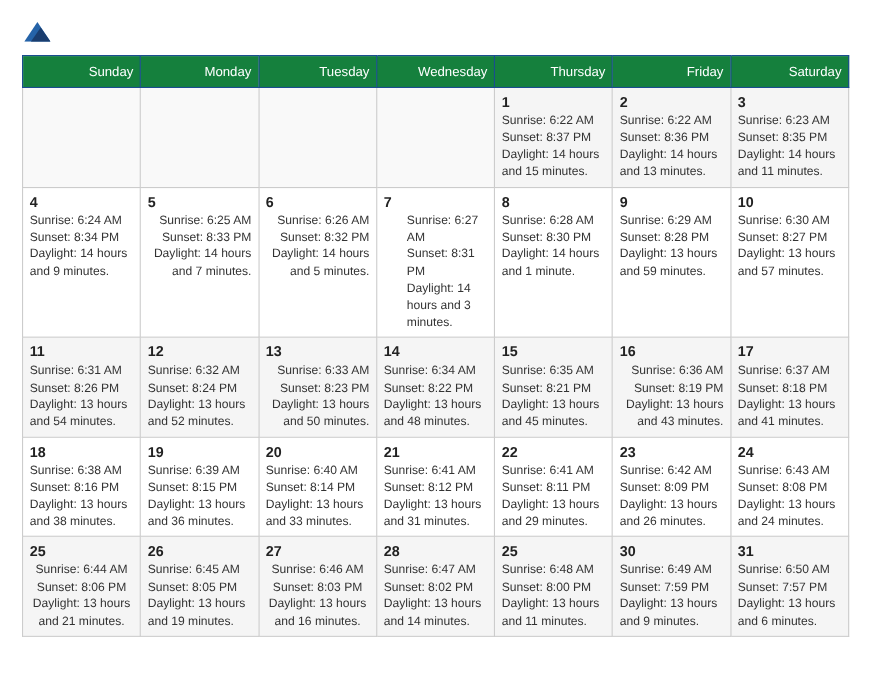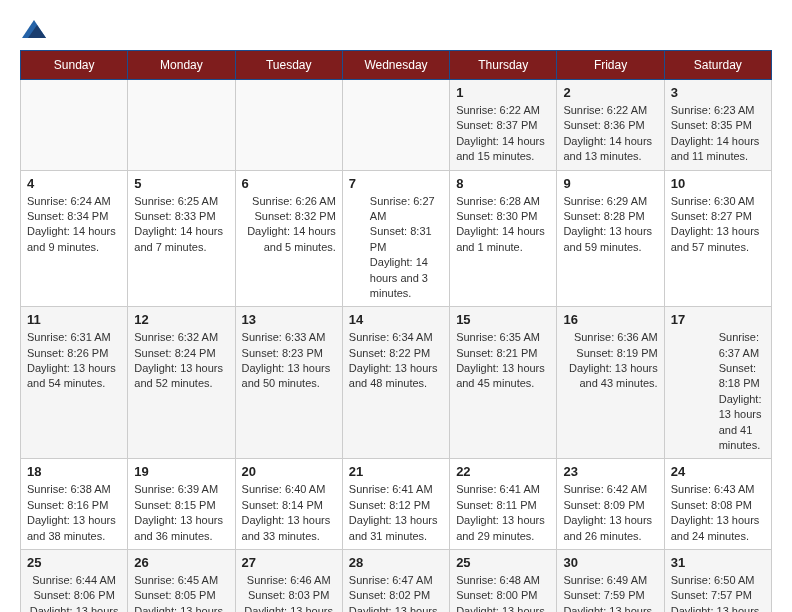--- a/index.html
+++ b/index.html
@@ -43,24 +43,24 @@
       font-size: 16px;
       font-weight: normal;
       color: #555;
     }
     table {
       width: 100%;
       border-collapse: collapse;
       font-size: 11px;
     }
     thead tr th {
-      background: #7f1d1d;
+      background: #15803d;
       color: #fff;
       padding: 7px 6px;
-      text-align: center;
+      text-align: right;
       font-weight: normal;
       font-size: 12px;
       border: 1px solid #1a4d8f;
     }
     tbody tr td {
       border: 1px solid #ccc;
       padding: 5px 6px;
       vertical-align: top;
       min-height: 80px;
       width: 14.28%;
@@ -148,21 +148,21 @@
       </tr>
       <tr>
         <td>
           <div class="day-number">4</div>
           <div class="day-info" style="white-space: pre-line;">Sunrise: 6:24 AM
 Sunset: 8:34 PM
 Daylight: 14 hours and 9 minutes.</div>
         </td>
         <td>
           <div class="day-number">5</div>
-          <div class="day-info" style="white-space: pre-line;">Sunrise: 6:25 AM
+          <div class="day-info" style="white-space: pre-line; text-align: right;">Sunrise: 6:25 AM
 Sunset: 8:33 PM
 Daylight: 14 hours and 7 minutes.</div>
         </td>
         <td>
           <div class="day-number">6</div>
           <div class="day-info" style="white-space: pre-line; text-align: right;">Sunrise: 6:26 AM
 Sunset: 8:32 PM
 Daylight: 14 hours and 5 minutes.</div>
         </td>
         <td>
@@ -198,21 +198,21 @@
 Daylight: 13 hours and 54 minutes.</div>
         </td>
         <td>
           <div class="day-number">12</div>
           <div class="day-info" style="white-space: pre-line;">Sunrise: 6:32 AM
 Sunset: 8:24 PM
 Daylight: 13 hours and 52 minutes.</div>
         </td>
         <td>
           <div class="day-number">13</div>
-          <div class="day-info" style="white-space: pre-line;">Sunrise: 6:33 AM
+          <div class="day-info" style="white-space: pre-line; text-align: right;">Sunrise: 6:33 AM
 Sunset: 8:23 PM
 Daylight: 13 hours and 50 minutes.</div>
         </td>
         <td>
           <div class="day-number">14</div>
           <div class="day-info" style="white-space: pre-line;">Sunrise: 6:34 AM
 Sunset: 8:22 PM
 Daylight: 13 hours and 48 minutes.</div>
         </td>
         <td>
@@ -222,21 +222,21 @@
 Daylight: 13 hours and 45 minutes.</div>
         </td>
         <td>
           <div class="day-number">16</div>
           <div class="day-info" style="white-space: pre-line; text-align: right;">Sunrise: 6:36 AM
 Sunset: 8:19 PM
 Daylight: 13 hours and 43 minutes.</div>
         </td>
         <td>
           <div class="day-number">17</div>
-          <div class="day-info" style="white-space: pre-line; margin-left: 48px;">Sunrise: 6:37 AM
+          <div class="day-info" style="white-space: pre-line;">Sunrise: 6:37 AM
 Sunset: 8:18 PM
 Daylight: 13 hours and 41 minutes.</div>
         </td>
       </tr>
       <tr>
         <td>
           <div class="day-number">18</div>
           <div class="day-info" style="white-space: pre-line;">Sunrise: 6:38 AM
 Sunset: 8:16 PM
 Daylight: 13 hours and 38 minutes.</div>

